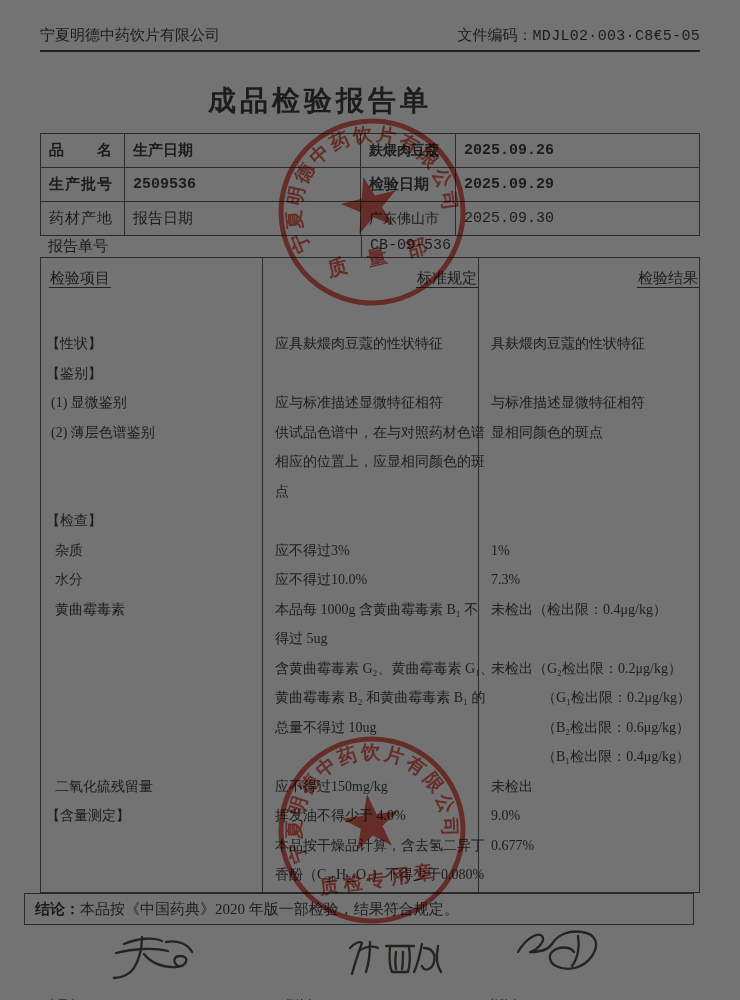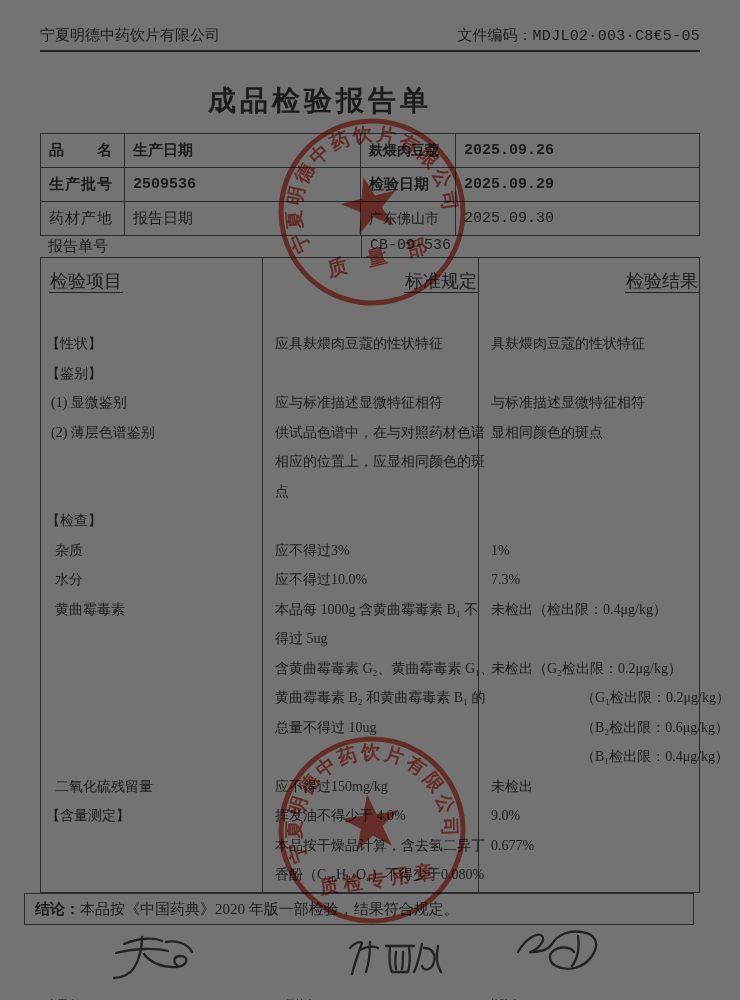--- a/index.html
+++ b/index.html
@@ -22,29 +22,29 @@
   .ic.lab{text-align:justify; text-align-last:justify; padding-right:12px; font-size:15px;}
   .ic.lab2{font-size:15px;}
   .num{font-family:"Liberation Mono","DejaVu Sans Mono",monospace; font-size:15px;}
   .info-extra{position:absolute; left:40px; top:236px; width:660px; height:21px; line-height:20px; display:grid; grid-template-columns:85px 236px 96px 243px;}
   .ie-label{padding-left:8px; font-size:15px;}
   .ie-val{border-left:1px solid #2b2b2b; padding-left:8px;}
   
   .mt{position:absolute; left:40px; top:257px; width:658px; height:634px; border:1px solid #2b2b2b; display:grid; grid-template-columns:222px 216px 220px;}
   .col{display:flex; flex-direction:column;}
   .col.vr{border-right:1px solid #2b2b2b;}
-  .mh{height:60px; padding-top:11px; font-size:18px;}
+  .mh{height:60px; padding-top:11px; font-size:15px;}
   .mh.ctr{text-align:right;}
   .mh.lft{padding-left:8px;}
   .u{border-bottom:1px solid #222; padding:0 1px 1px 1px;}
   .ln{height:29.5px; line-height:29.5px; white-space:nowrap; overflow:visible; padding-left:12px;}
   .ln.br{padding-left:5px;}
   .ln.n{padding-left:10px;}
   .ln.it{padding-left:14px;}
-  .ln.rin{padding-left:63px;margin-left:39px;}
+  .ln.rin{padding-left:63px;}
   
   .concl{position:absolute; left:24px; top:893px; width:658px; height:30px; line-height:30px; border:1px solid #2b2b2b; padding-left:10px; font-size:15px; white-space:nowrap;}
   .concl .b{font-weight:bold;}
   
   .sig-label{position:absolute; top:997px; font-size:10px; white-space:nowrap;text-align:center;}
   .sig-svg{position:absolute;}
   .sig-svg path{fill:none; stroke:#23231f; stroke-width:2.3; stroke-linecap:round; stroke-linejoin:round;}
   
   .stamp{position:absolute; mix-blend-mode:multiply; opacity:.85; pointer-events:none;}
 </style>

